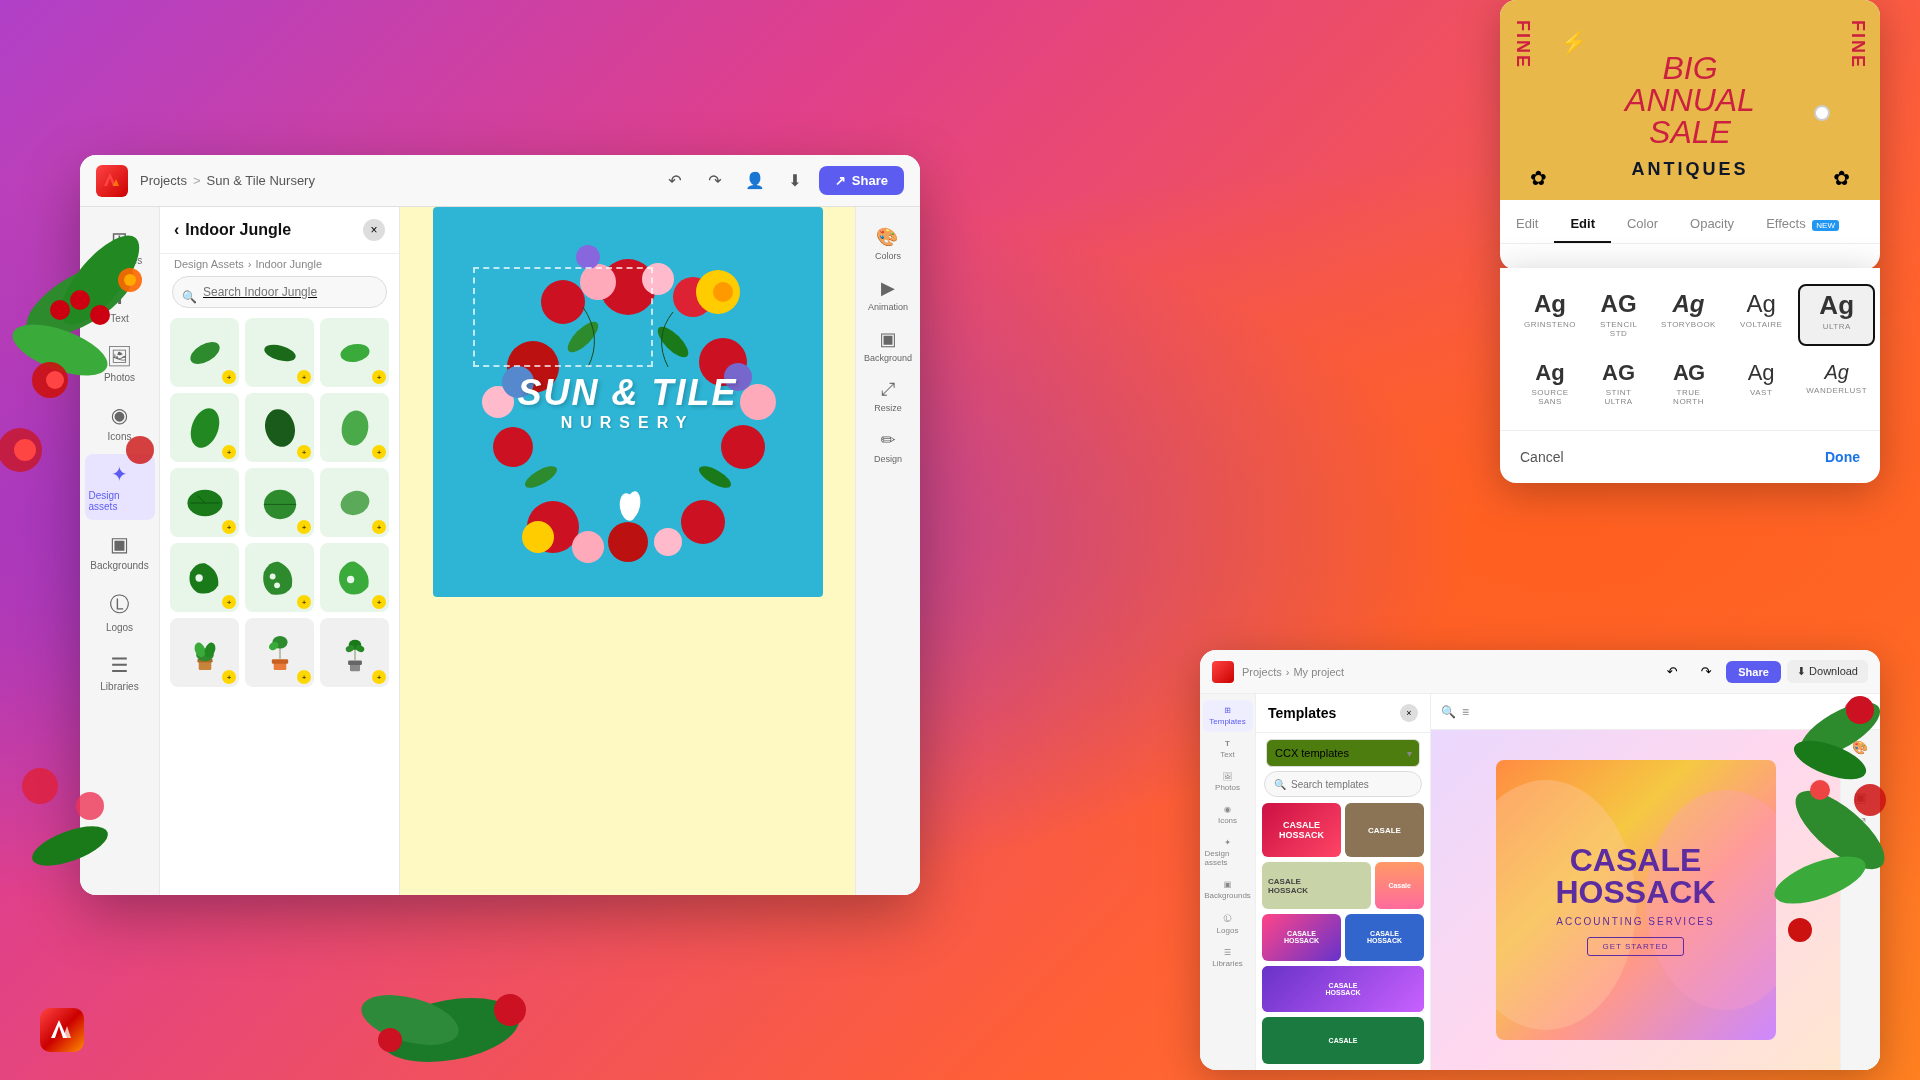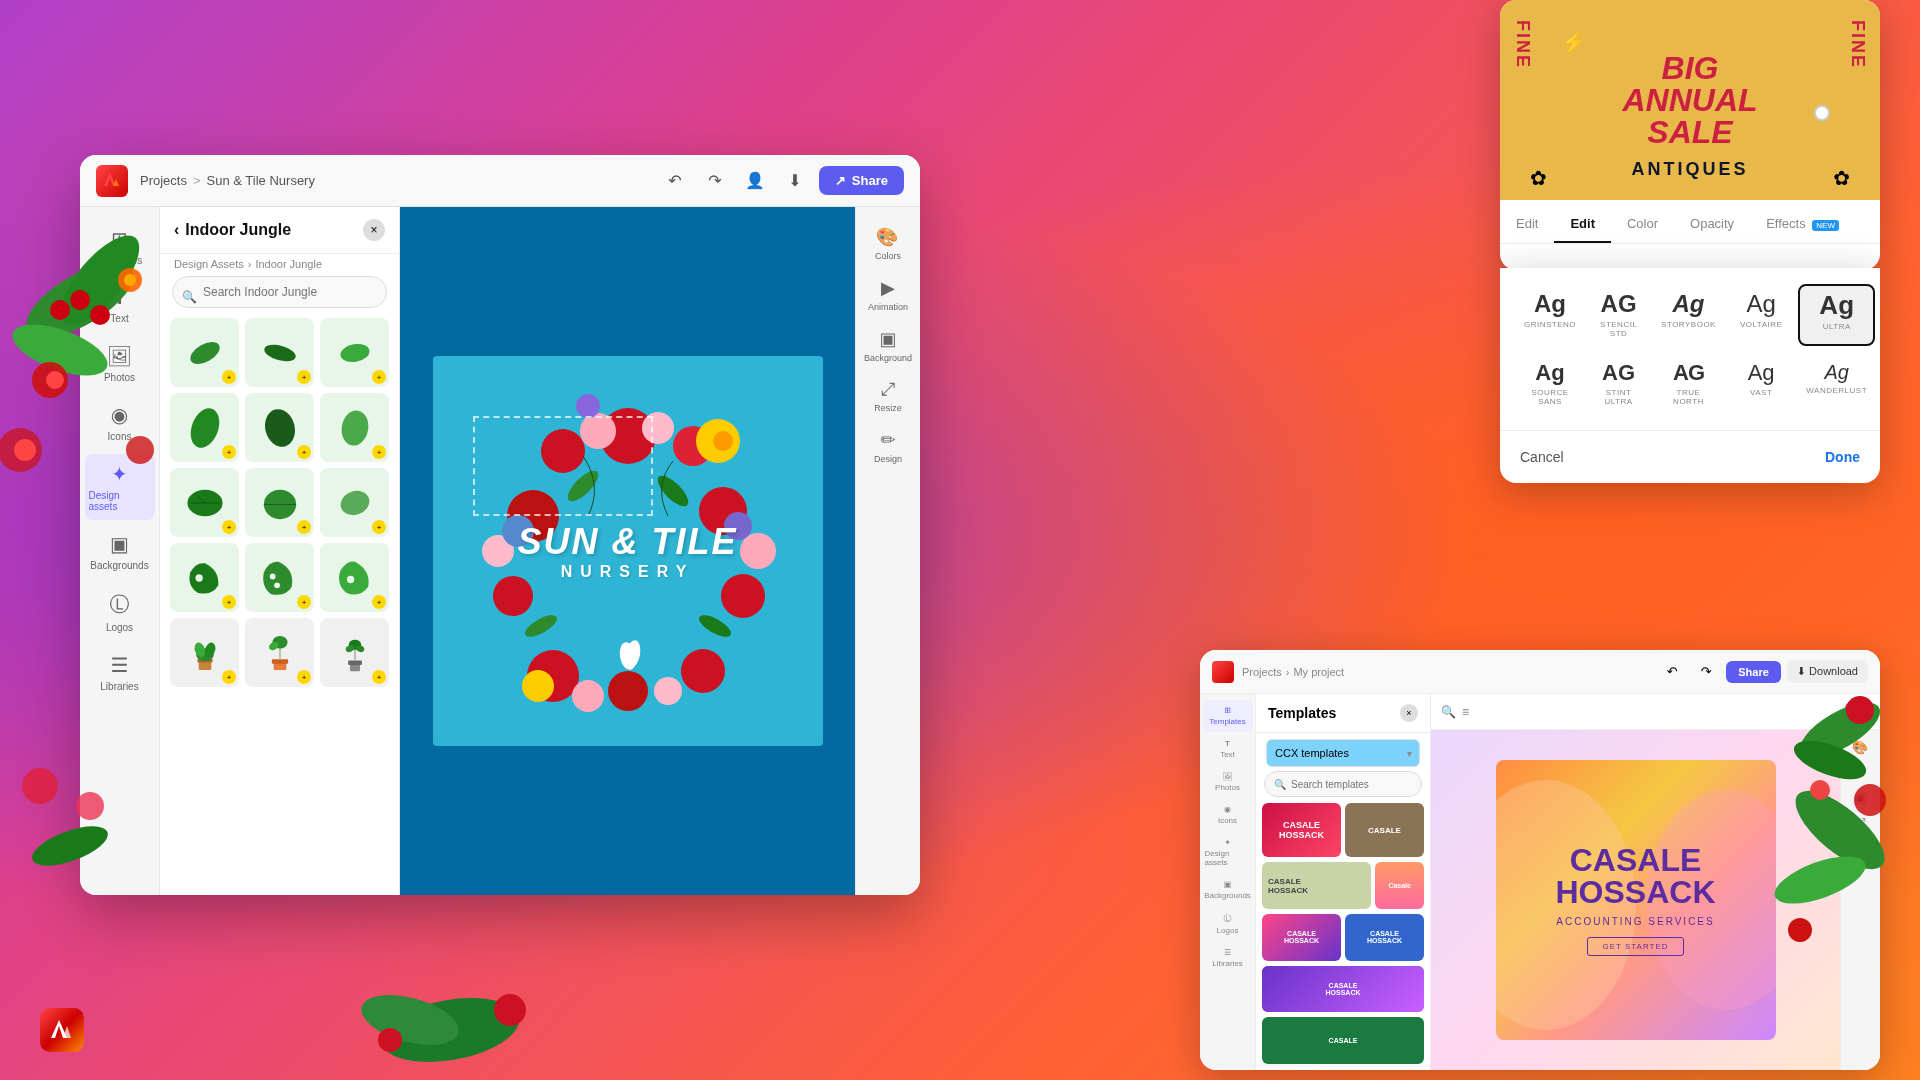--- a/index.html
+++ b/index.html
@@ -198,20 +198,21 @@
     .asset-search {
       margin: 0 12px 10px;
       height: 32px;
       border: 1px solid #ddd;
       border-radius: 20px;
       padding: 0 12px 0 30px;
       font-size: 12px;
       background: #f8f8f8;
       width: calc(100% - 24px);
       outline: none;
+      text-decoration: underline;
     }
 
     .asset-search-wrapper {
       position: relative;
     }
 
     .asset-search-icon {
       position: absolute;
       left: 22px;
       top: 50%;
@@ -253,23 +254,23 @@
       background: #ffd700;
       display: flex;
       align-items: center;
       justify-content: center;
       font-size: 8px;
     }
 
     
     .canvas-area {
       flex: 1;
-      background: #0369a1;
-      display: flex;
-      align-items: center;
+      background: #fef9c3;
+      display: flex;
+      align-items: flex-start;
       justify-content: center;
       position: relative;
     }
 
     .canvas {
       width: 390px;
       height: 390px;
       background: #2eb5d6;
       border-radius: 4px;
       display: flex;
@@ -848,21 +849,21 @@
     </div>
   </div>
 </div>
 
 <div class="antique-panel" style="position:absolute;top:0;right:40px;width:380px;height:270px;">
   <div class="antique-canvas">
 
     <div class="antique-side" style="left:12px;top:20px;font-size:18px;color:#cc2040;">FINE</div>
     <div class="antique-side" style="right:12px;top:20px;font-size:18px;color:#cc2040;">FINE</div>
     <div class="antique-text">
-      <div class="antique-big" style="font-size:32px;color:#cc2040;font-weight:700;">BIG<br>ANNUAL<br>SALE</div>
+      <div class="antique-big" style="font-size:32px;color:#cc2040;font-weight:400;">BIG<br>ANNUAL<br>SALE</div>
     </div>
 
     <div style="position:absolute;bottom:10px;left:30px;font-size:20px;">✿</div>
     <div style="position:absolute;bottom:10px;right:30px;font-size:20px;">✿</div>
 
     <div style="position:absolute;top:30px;left:60px;font-size:22px;color:#cc2040;">⚡</div>
 
     <div style="position:absolute;top:105px;right:50px;width:16px;height:16px;border-radius:50%;background:white;border:2px solid #ccc;"></div>
 
     <div style="position:absolute;bottom:20px;left:50%;transform:translateX(-50%);font-size:18px;font-weight:900;color:#0f172a;letter-spacing:3px;">ANTIQUES</div>
@@ -984,21 +985,21 @@
         <span>Libraries</span>
       </div>
     </div>
 
     <div style="width:175px;border-right:1px solid #eee;display:flex;flex-direction:column;">
       <div style="display:flex;align-items:center;justify-content:space-between;padding:10px 12px;border-bottom:1px solid #eee;">
         <span style="font-size:14px;font-weight:700;">Templates</span>
         <button style="width:18px;height:18px;border-radius:50%;background:#ddd;border:none;cursor:pointer;font-size:9px;">×</button>
       </div>
       <div style="position:relative;margin:6px 10px 4px;">
-        <select style="width:100%;height:28px;border:1px solid #ddd;border-radius:6px;padding:0 8px;font-size:11px;background:#7dd3fc;cursor:pointer;appearance:none;">
+        <select style="width:100%;height:28px;border:1px solid #ddd;border-radius:6px;padding:0 8px;font-size:11px;background:#4d7c0f;cursor:pointer;appearance:none;">
           <option>CCX templates</option>
         </select>
         <span style="position:absolute;right:8px;top:50%;transform:translateY(-50%);font-size:10px;color:#888;pointer-events:none;">▾</span>
       </div>
       <div style="position:relative;margin:0 8px 6px;">
         <span style="position:absolute;left:10px;top:50%;transform:translateY(-50%);font-size:10px;color:#aaa;">🔍</span>
         <input type="text" style="width: 100%; height: 26px; border: 1px solid rgb(221, 221, 221); border-radius: 14px; padding: 0px 10px 0px 26px; font-size: 10px; background: rgb(248, 248, 248); outline: none;" placeholder="Search templates">
       </div>
 
       <div style="flex:1;overflow-y:auto;padding:0 6px 6px;display:flex;flex-direction:column;gap:5px;">

